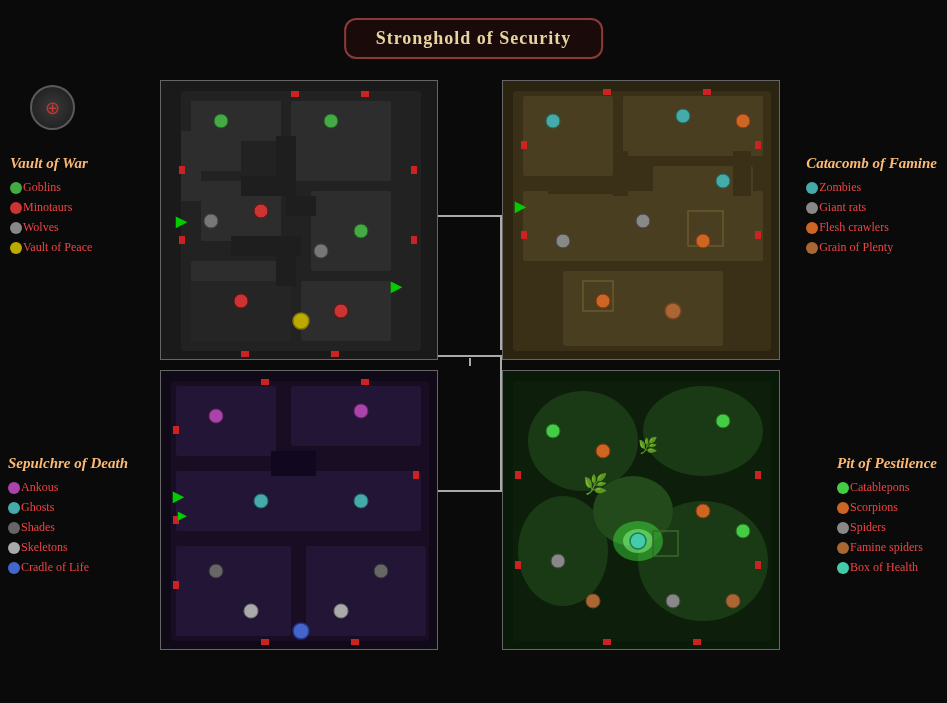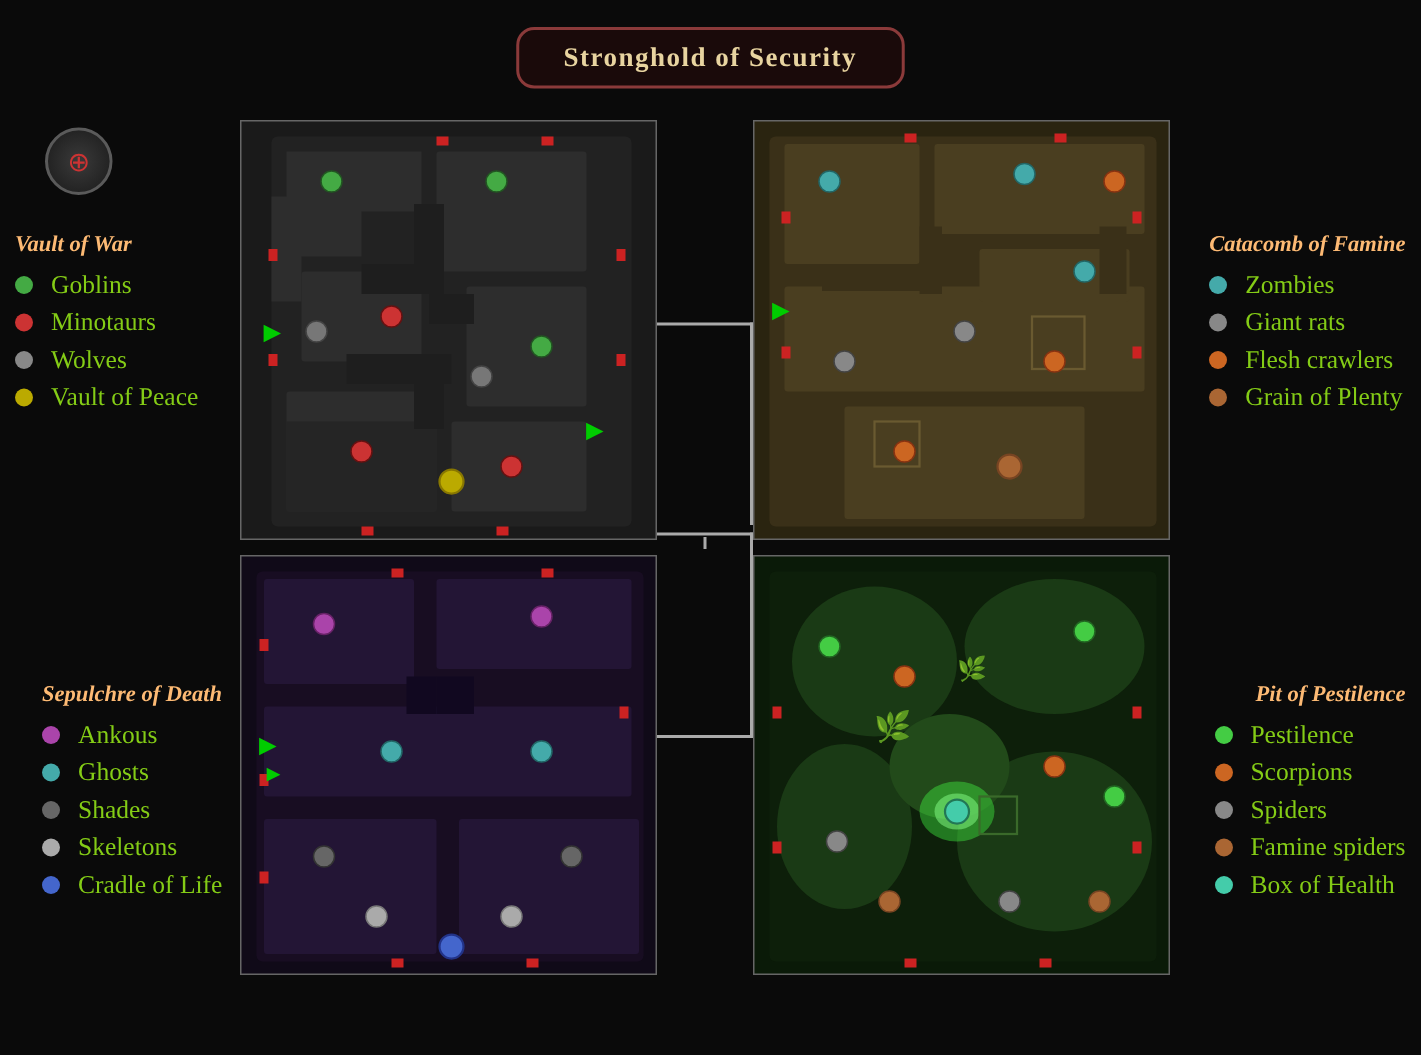--- a/index.html
+++ b/index.html
@@ -106,24 +106,24 @@
     .legend-title {
       font-size: 15px;
       font-weight: bold;
       color: #fdba74;
       margin-bottom: 8px;
       font-style: italic;
     }
     .legend-item {
       display: flex;
       align-items: center;
-      gap: 12px;
+      gap: 1px;
       margin-bottom: 5px;
-      font-size: 17px;
-      color: #84cc16;
+      font-size: 12px;
+      color: #ef4444;
     }
     .dot {
       width: 12px;
       height: 12px;
       border-radius: 50%;
       flex-shrink: 0;
     }
 
     
     .map-svg {
@@ -361,21 +361,21 @@
   <div class="legend-item">
     <div class="dot" style="background:#cc6622;"></div>
     <span>Flesh crawlers</span>
   </div>
   <div class="legend-item">
     <div class="dot" style="background:#aa6633;"></div>
     <span>Grain of Plenty</span>
   </div>
 </div>
 
-<div class="legend" style="left: 28px; top: 455px;">
+<div class="legend" style="left: 8px; top: 455px;">
   <div class="legend-title">Sepulchre of Death</div>
   <div class="legend-item">
     <div class="dot" style="background:#aa44aa;"></div>
     <span>Ankous</span>
   </div>
   <div class="legend-item">
     <div class="dot" style="background:#44aaaa;"></div>
     <span>Ghosts</span>
   </div>
   <div class="legend-item">
@@ -389,21 +389,21 @@
   <div class="legend-item">
     <div class="dot" style="background:#4466cc;"></div>
     <span>Cradle of Life</span>
   </div>
 </div>
 
 <div class="legend" style="right: 10px; top: 455px; text-align: right;">
   <div class="legend-title">Pit of Pestilence</div>
   <div class="legend-item">
     <div class="dot" style="background:#44cc44;"></div>
-    <span>Pestilence</span>
+    <span>Catablepons</span>
   </div>
   <div class="legend-item">
     <div class="dot" style="background:#cc6622;"></div>
     <span>Scorpions</span>
   </div>
   <div class="legend-item">
     <div class="dot" style="background:#888888;"></div>
     <span>Spiders</span>
   </div>
   <div class="legend-item">

